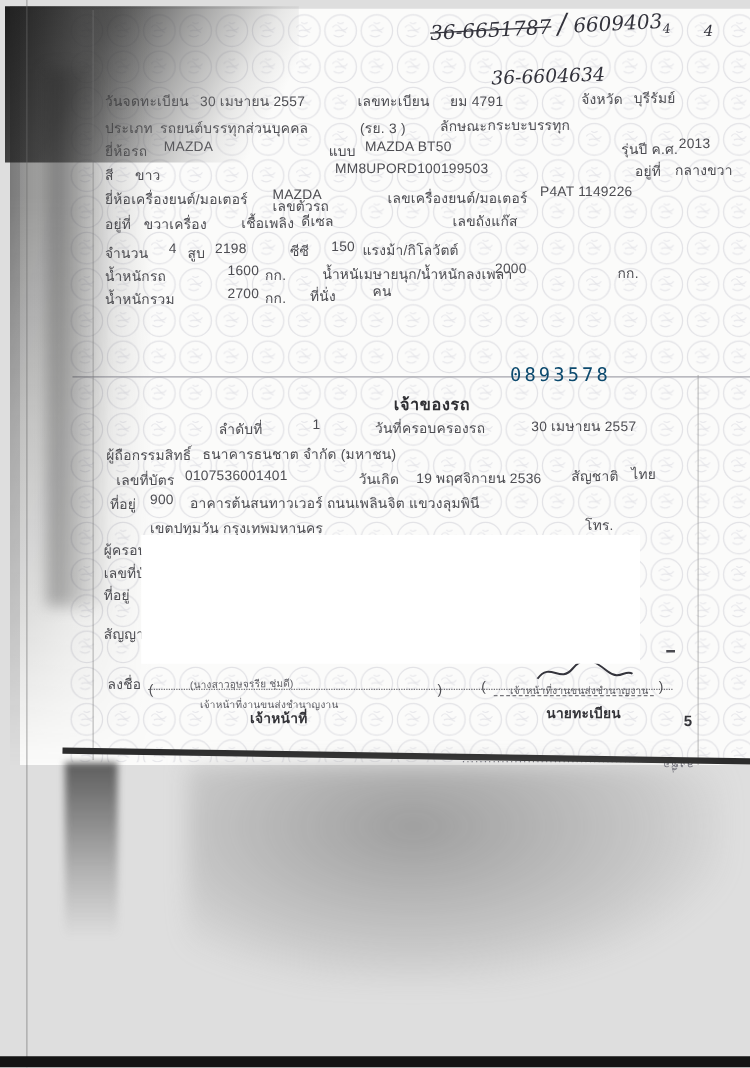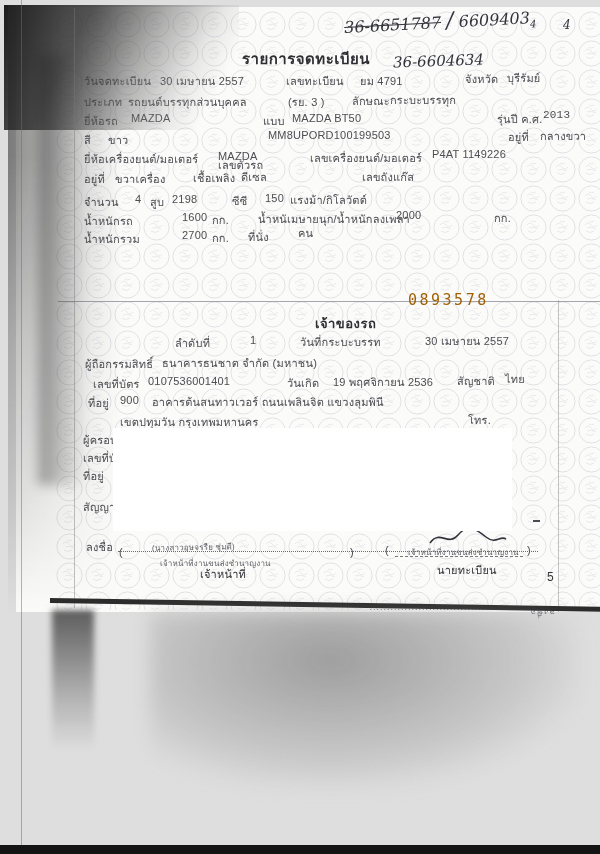--- a/index.html
+++ b/index.html
@@ -22,25 +22,25 @@
   .fold-line{position:absolute;left:74px;top:8px;width:1px;height:600px;background:rgba(120,120,120,.45);}
   .right-line{position:absolute;left:558px;top:300px;width:1px;height:312px;background:rgba(150,150,150,.55);}
   .bottom-border{position:absolute;left:50px;top:598px;width:560px;height:5px;background:#2c2c2c;transform:rotate(0.9deg);transform-origin:left center;}
   .scan-shadow{position:absolute;left:150px;top:612px;width:430px;height:175px;filter:blur(9px);
     background:radial-gradient(ellipse at 42% 28%,rgba(115,115,115,.6),rgba(155,155,155,.32) 55%,rgba(0,0,0,0) 75%);}
   .streak{position:absolute;left:52px;top:610px;width:42px;height:140px;filter:blur(3px);
     background:linear-gradient(to bottom,rgba(70,70,70,.85),rgba(120,120,120,.45) 60%,rgba(0,0,0,0));}
   .black-strip{position:absolute;left:0;top:845px;width:600px;height:9px;background:#141414;}
   
   .t{position:absolute;font-size:11px;color:#4d4d52;letter-spacing:.2px;white-space:nowrap;}
-  .bold{font-weight:normal;color:#333338;}
+  .bold{font-weight:bold;color:#333338;}
   .title{font-size:15px;font-weight:bold;color:#2f2f33;letter-spacing:.5px;}
   .hw{position:absolute;font-family:"DejaVu Serif",serif;font-style:italic;color:#33333c;white-space:nowrap;}
   .strike{text-decoration:line-through;}
-  .serial{position:absolute;font-family:"DejaVu Sans Mono",monospace;font-size:15px;color:#a16207;letter-spacing:2.5px;}
+  .serial{position:absolute;font-family:"DejaVu Sans Mono",monospace;font-size:15px;color:#0c4a6e;letter-spacing:2.5px;}
   .tiny{font-size:8px;color:#5a5a60;}
   .divider{position:absolute;left:58px;top:301px;width:542px;height:1px;background:#90909a;opacity:.8;}
   .redaction{position:absolute;left:113px;top:428px;width:399px;height:103px;background:#ffffff;z-index:30;}
   .dotline{position:absolute;border-bottom:1px dotted #6d6d72;height:1px;}
   .dashline{position:absolute;border-bottom:1px dashed #77777c;height:1px;}
   .reverse{position:absolute;transform:rotate(180deg);font-size:9px;color:#70707a;letter-spacing:1px;white-space:nowrap;}
   .mark{position:absolute;background:#4a4a50;}
   .sig-svg{position:absolute;}
 </style>
 </head>
@@ -53,21 +53,20 @@
   <svg id="stamps" xmlns="http://www.w3.org/2000/svg">
     <defs>
       <pattern id="st" width="29" height="29" patternUnits="userSpaceOnUse">
         <circle cx="14.5" cy="14.5" r="12.6" fill="none" stroke="#cdcdd5" stroke-width="1"></circle>
         <path d="M8,12 q3,-4 6,0 t6,0 M9,18 q4,3 8,0 M12,8 q2,2 5,0 M10,15 q4,-2 9,1" fill="none" stroke="#d7d7de" stroke-width="0.9"></path>
       </pattern>
     </defs>
     <rect x="0" y="0" width="545" height="600" fill="url(#st)"></rect>
   </svg>
 
-  <div class="t title" style="left:242px;top:47px;">รายการจดทะเบียน</div>
 
   <div class="hw" style="left:344px;top:8px;font-size:16px;transform:rotate(-3deg);">
     <span class="strike">36-6651787</span>
     <span style="font-size:22px;">/</span>
     <span>6609403</span><sub style="font-size:10px;">4</sub>
   </div>
   <div class="hw" style="left:393px;top:52px;font-size:15px;transform:rotate(-2deg);">36-6604634</div>
   <div class="hw" style="left:563px;top:18px;font-size:12px;">4</div>
 
   <span class="t" style="left:84px;top:72px;">วันจดทะเบียน</span>
@@ -81,21 +80,21 @@
   <span class="t" style="left:128px;top:93px;">รถยนต์บรรทุกส่วนบุคคล</span>
   <span class="t" style="left:288px;top:93px;">(รย.  3  )</span>
   <span class="t" style="left:352px;top:92px;">ลักษณะ</span>
   <span class="t" style="left:390px;top:91px;">กระบะบรรทุก</span>
 
   <span class="t" style="left:84px;top:112px;">ยี่ห้อรถ</span>
   <span class="t" style="left:131px;top:112px;">MAZDA</span>
   <span class="t" style="left:263px;top:112px;text-align:right;">แบบ</span>
   <span class="t" style="left:292px;top:112px;">MAZDA BT50</span>
   <span class="t" style="left:497px;top:110px;">รุ่นปี ค.ศ.</span>
-  <span class="t" style="left:543px;top:109px;font-family:Liberation Mono, monospace;">2013</span>
+  <span class="t" style="left:543px;top:109px;">2013</span>
 
   <span class="t" style="left:84px;top:131px;">สี</span>
   <span class="t" style="left:108px;top:131px;">ขาว</span>
   <span class="t" style="left:218px;top:130px;margin-top:26px;">เลขตัวรถ</span>
   <span class="t" style="left:268px;top:129px;">MM8UPORD100199503</span>
   <span class="t" style="left:508px;top:128px;">อยู่ที่</span>
   <span class="t" style="left:540px;top:127px;">กลางขวา</span>
 
   <span class="t" style="left:84px;top:150px;">ยี่ห้อเครื่องยนต์/มอเตอร์</span>
   <span class="t" style="left:218px;top:150px;">MAZDA</span>
@@ -129,21 +128,21 @@
   <span class="t" style="left:248px;top:228px;">ที่นั่ง</span>
   <span class="t" style="left:298px;top:224px;">คน</span>
 
   <div class="divider"></div>
   <div class="serial" style="left:408px;top:291px;">0893578</div>
 
   <div class="t title" style="left:315px;top:313px;font-size:13px;">เจ้าของรถ</div>
 
   <span class="t" style="left:175px;top:334px;">ลำดับที่</span>
   <span class="t" style="left:250px;top:334px;">1</span>
-  <span class="t" style="left:300px;top:333px;">วันที่กระบะบรรท</span>
+  <span class="t" style="left:300px;top:333px;">วันที่ครอบครองรถ</span>
   <span class="t" style="left:425px;top:332px;">30 เมษายน 2557</span>
 
   <span class="t" style="left:85px;top:355px;">ผู้ถือกรรมสิทธิ์</span>
   <span class="t" style="left:162px;top:354px;">ธนาคารธนชาต จำกัด (มหาชน)</span>
 
   <span class="t" style="left:93px;top:375px;">เลขที่บัตร</span>
   <span class="t" style="left:148px;top:375px;">0107536001401</span>
   <span class="t" style="left:287px;top:374px;">วันเกิด</span>
   <span class="t" style="left:333px;top:373px;">19 พฤศจิกายน 2536</span>
   <span class="t" style="left:457px;top:372px;">สัญชาติ</span>

